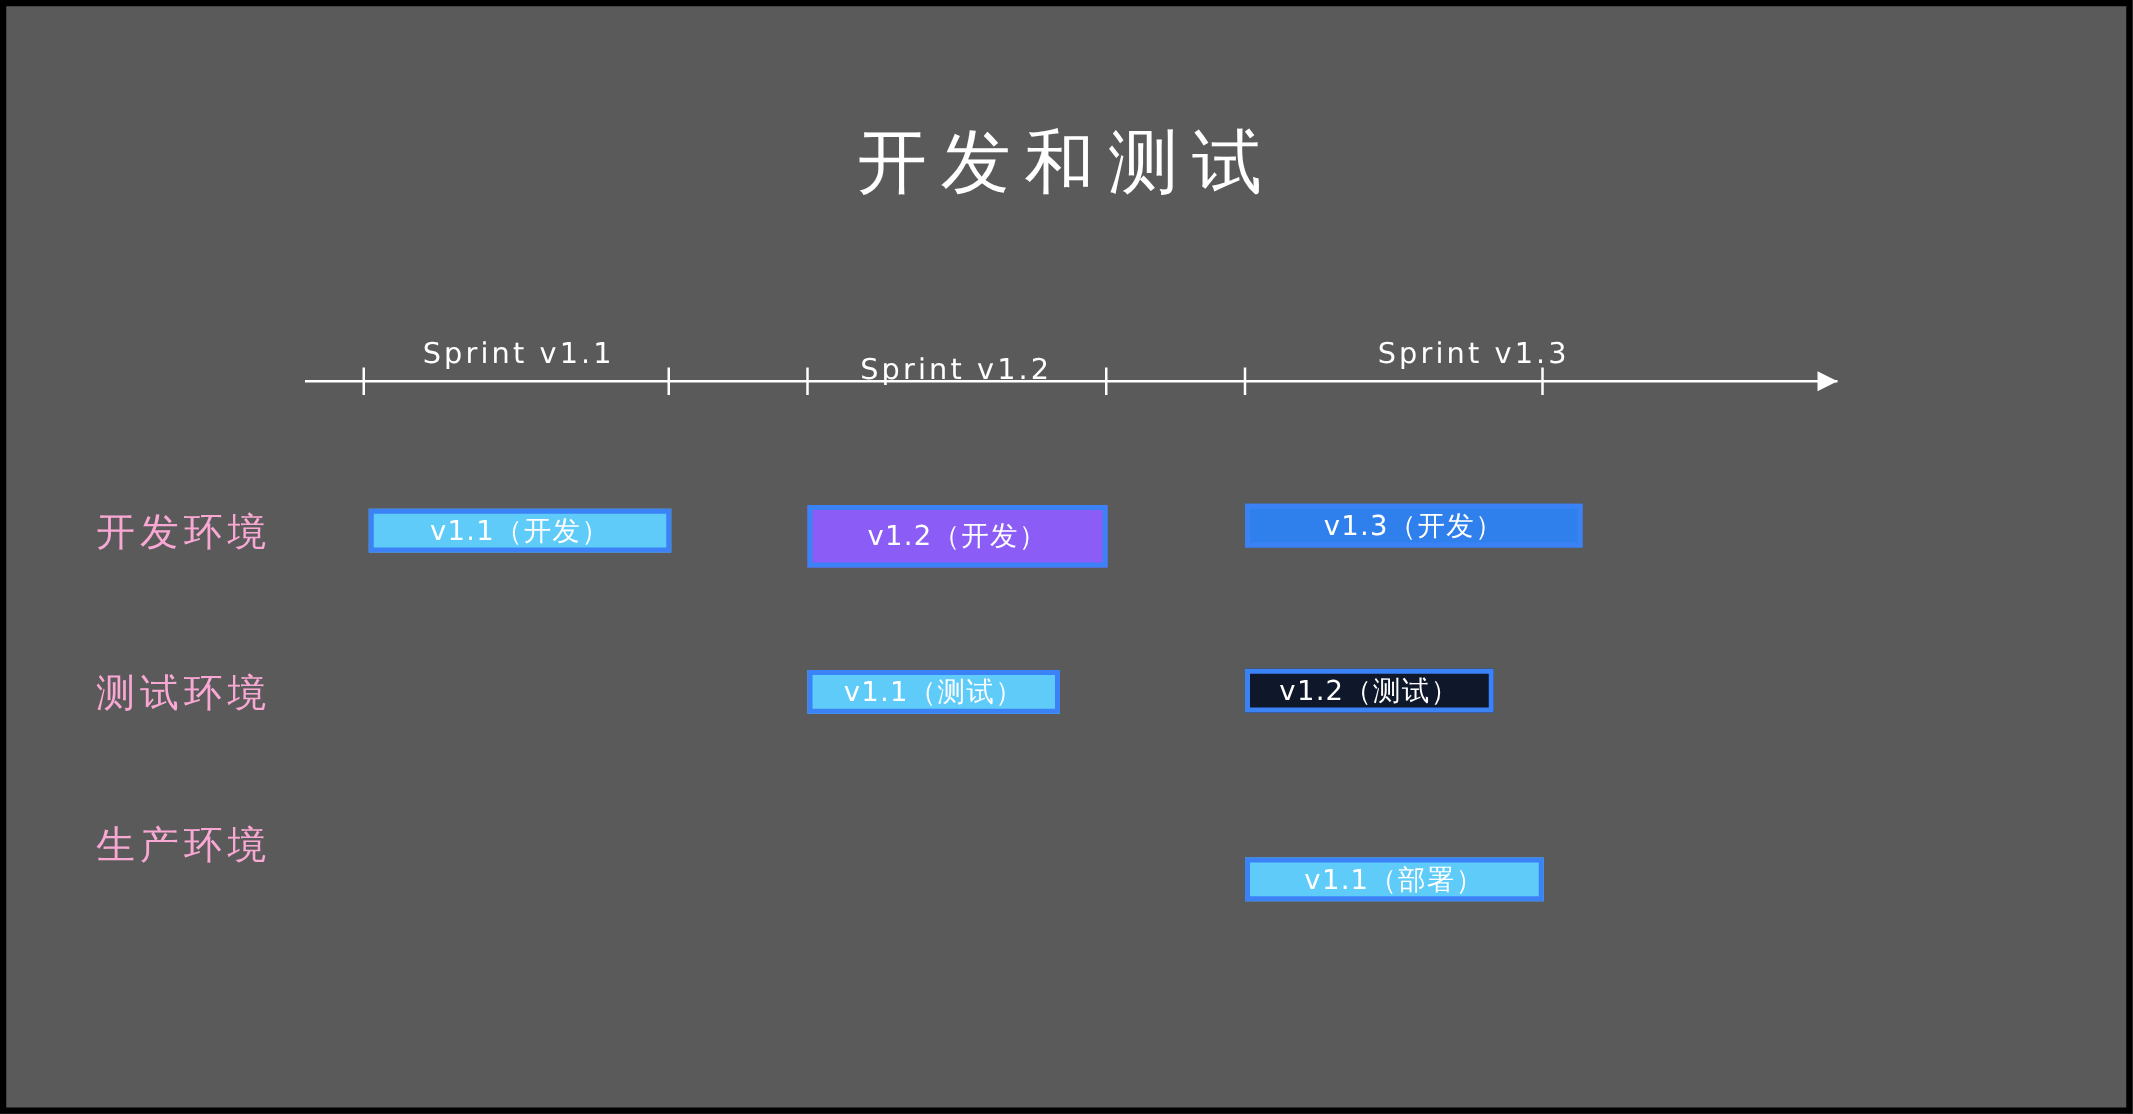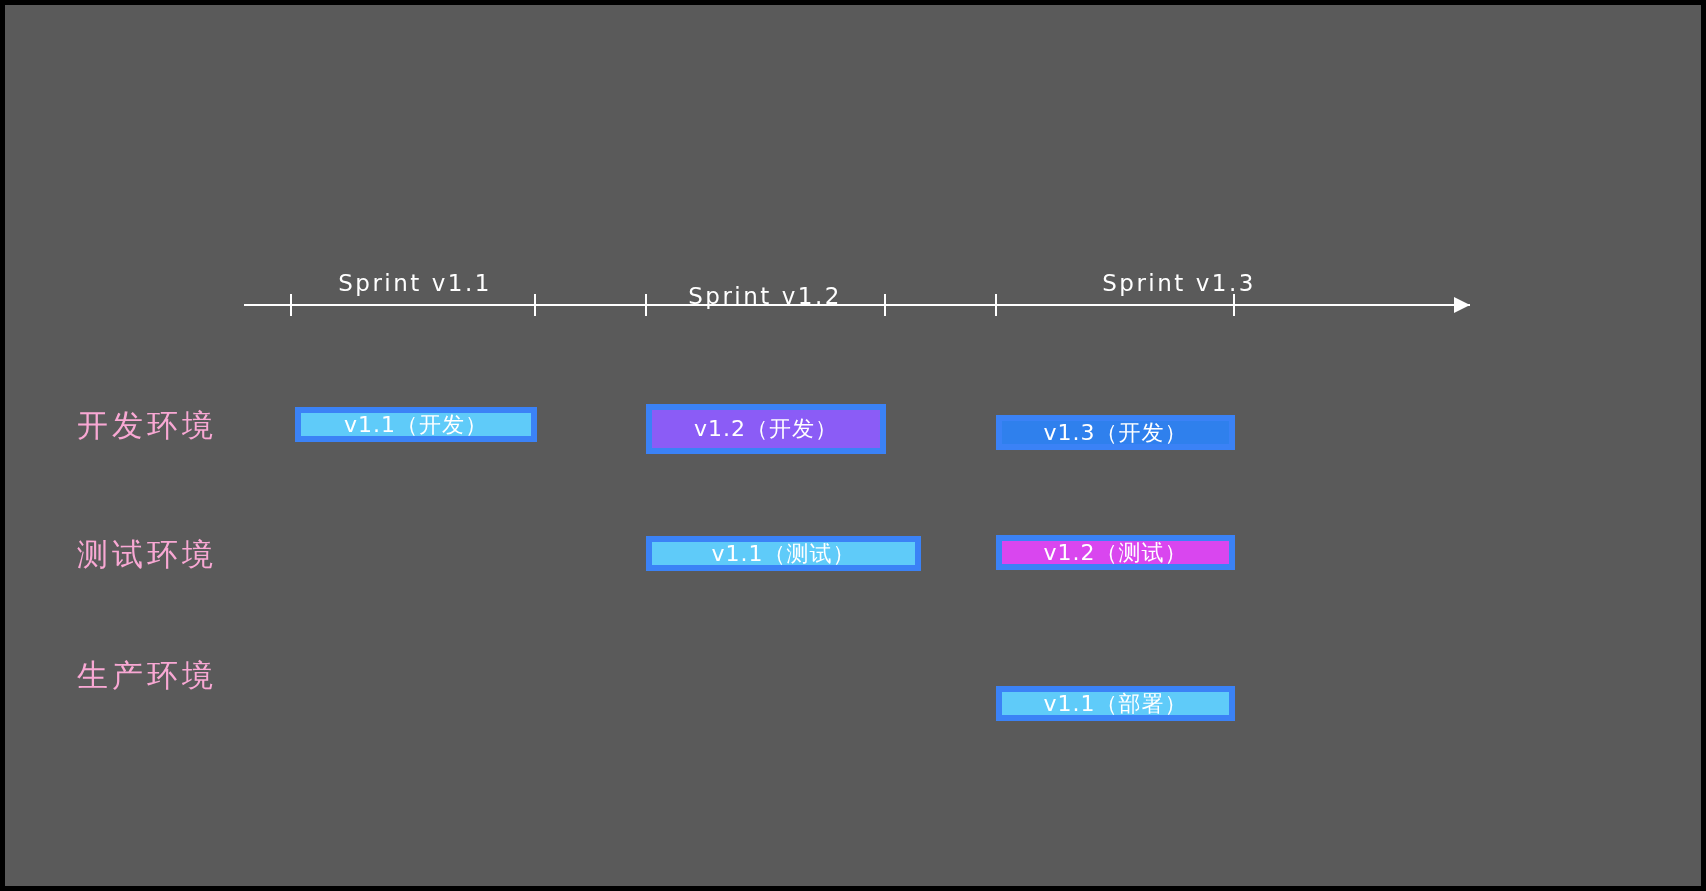--- a/index.html
+++ b/index.html
@@ -66,59 +66,60 @@
     font-size: 31px;
     letter-spacing: 4px;
     white-space: nowrap;
     font-family: "DejaVu Sans", sans-serif;
   }
 
   
   .bar {
     position: absolute;
     box-sizing: border-box;
-    border: 6px solid #3b82f6;
+    border: 4px solid #3b82f6;
     display: flex;
     align-items: center;
     justify-content: center;
     color: #ffffff;
     font-size: 22px;
     letter-spacing: 1px;
     white-space: nowrap;
     font-family: "DejaVu Sans", sans-serif;
   }
 </style>
 </head>
 <body>
 
 <div id="canvas">
 
+  <div id="title">开发和测试</div>
 
   <svg id="timeline" viewBox="0 0 1696 881" width="1696" height="881" aria-hidden="true">
       <line x1="239" y1="300" x2="1465" y2="300" stroke="#ffffff" stroke-width="2"></line>
       <line x1="286" y1="289" x2="286" y2="311" stroke="#ffffff" stroke-width="2"></line>
       <line x1="530" y1="289" x2="530" y2="311" stroke="#ffffff" stroke-width="2"></line>
       <line x1="641" y1="289" x2="641" y2="311" stroke="#ffffff" stroke-width="2"></line>
       <line x1="880" y1="289" x2="880" y2="311" stroke="#ffffff" stroke-width="2"></line>
       <line x1="991" y1="289" x2="991" y2="311" stroke="#ffffff" stroke-width="2"></line>
       <line x1="1229" y1="289" x2="1229" y2="311" stroke="#ffffff" stroke-width="2"></line>
       <polygon points="1465,300 1449,292 1449,308" fill="#ffffff"></polygon>
     </svg>
 
   <div id="labels-layer">
       <div class="row-label" style="top: 400px;">开发环境</div>
       <div class="row-label" style="top: 529px;">测试环境</div>
       <div class="row-label" style="top: 650px;">生产环境</div>
     </div>
   <div id="bars-layer">
       <div class="bar" style="left: 290px; top: 402px; width: 242px; height: 35px; background: rgb(95, 203, 249);">v1.1（开发）</div>
       <div class="bar" style="left: 641px; top: 399px; width: 240px; height: 50px; background: #8b5cf6;">v1.2（开发）</div>
-      <div class="bar" style="left: 991px; top: 398px; width: 239px; height: 35px; background: rgb(47, 128, 237); margin-top: 12px;">v1.3（开发）</div>
-      <div class="bar" style="left: 641px; top: 531px; width: 275px; height: 35px; background: rgb(95, 203, 249);">v1.1（测试）</div>
-      <div class="bar" style="left: 991px; top: 530px; width: 239px; height: 35px; background: #d946ef;">v1.2（测试）</div>
+      <div class="bar" style="left: 991px; top: 398px; width: 270px; height: 35px; background: rgb(47, 128, 237);">v1.3（开发）</div>
+      <div class="bar" style="left: 641px; top: 531px; width: 202px; height: 35px; background: rgb(95, 203, 249);">v1.1（测试）</div>
+      <div class="bar" style="left: 991px; top: 530px; width: 199px; height: 35px; background: #0f172a;">v1.2（测试）</div>
       <div class="bar" style="left: 991px; top: 659px; width: 239px; height: 35px; background: rgb(95, 203, 249); margin-top: 22px;">v1.1（部署）</div>
     </div>
   <div id="sprint-layer">
       <div class="sprint-label" style="left: 410px; top: 265px; text-align: center;">Sprint v1.1</div>
       <div class="sprint-label" style="left: 760px; top: 278px;">Sprint v1.2</div>
       <div class="sprint-label" style="left: 1174px; top: 265px;">Sprint v1.3</div>
     </div>
 
 </div>
 

